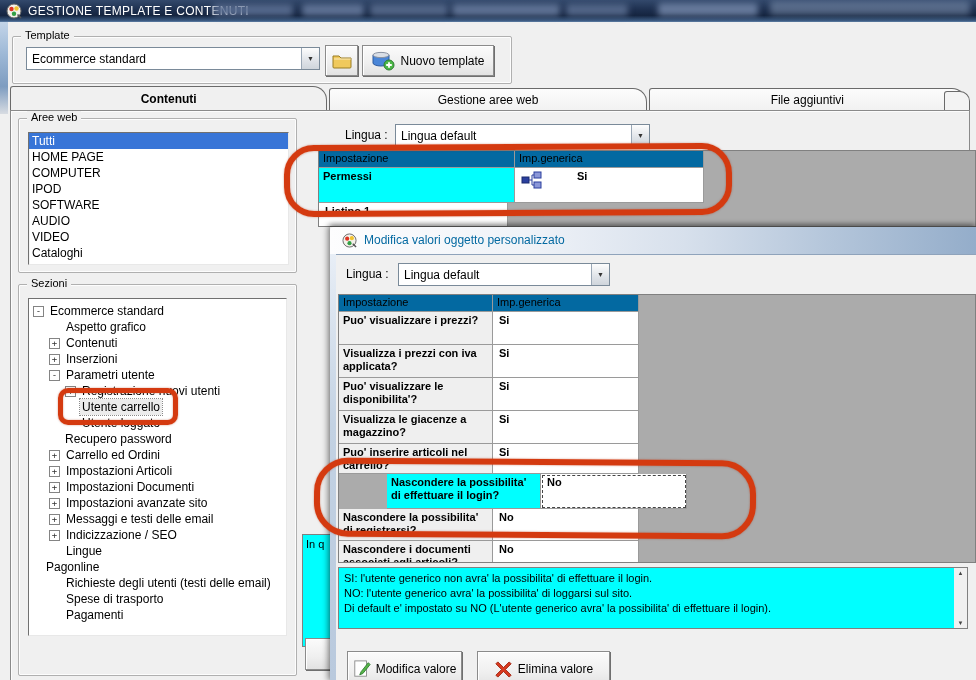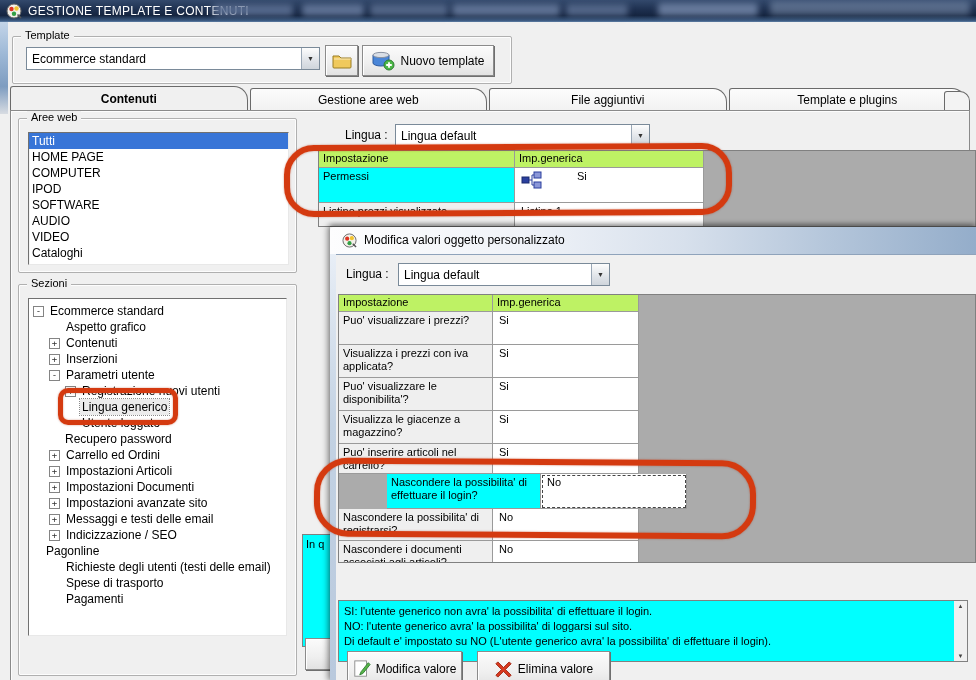--- a/index.html
+++ b/index.html
@@ -71,23 +71,23 @@
   .tlabel{padding:0 2px;}
   .tlabel.tsel{background:#ececec;outline:1px dotted #8a8a8a;}
 
   
   .linglabel{font-size:12px;}
   .ling1{left:345px;top:128px;}
   .combo2{left:395px;top:124px;width:253px;height:21px;}
   .mtable{left:318px;top:150px;width:658px;height:77px;background:#ababab;
     border:1px solid #808080;overflow:hidden;box-sizing:border-box;}
   .mthead,.dthead{display:flex;height:17px;}
-  .hcell{background:#bef264;border-right:1px solid #9a9a9a;border-bottom:1px solid #9a9a9a;
+  .hcell{background:#0369a1;border-right:1px solid #9a9a9a;border-bottom:1px solid #9a9a9a;
     padding:1px 4px;font-size:11px;box-sizing:border-box;}
-  .trow{display:flex;}
+  .trow{display:flex;font-weight:bold;}
   .ncell{background:#efefef;border-right:1px solid #9a9a9a;border-bottom:1px solid #9a9a9a;
     padding:2px 4px;font-size:11px;line-height:13px;box-sizing:border-box;overflow:hidden;}
   .ncell.sel{background:#00ffff;}
   .vcell{background:#fff;border-right:1px solid #9a9a9a;border-bottom:1px solid #9a9a9a;
     padding:2px 6px;font-size:11px;box-sizing:border-box;position:relative;overflow:hidden;}
   .vcell.focus{outline:1px dashed #444;outline-offset:-2px;}
   .mtable .hcell:nth-child(1),.mtable .ncell{width:196px;}
   .mtable .hcell:nth-child(2),.mtable .vcell{width:189px;}
   .mtbody div.trow:nth-of-type(1){height:35px;}
   .mtbody div.trow:nth-of-type(2){height:40px;}
@@ -103,37 +103,37 @@
 
   
   .dialog{left:330px;top:226px;width:646px;height:454px;background:#f0f0f0;
     border-top:1px solid #4a4a4a;
     box-shadow:0 -2px 5px rgba(0,0,0,.35),-3px 0 6px rgba(0,0,0,.28);overflow:hidden;}
   .dtitle{position:absolute;left:0;top:0;width:646px;height:27px;
     background:linear-gradient(90deg,#fdfdfe 0%,#f0f3f8 30%,#d7e0ec 55%,#b3c5da 78%,#94adca 100%);
     border-bottom:1px solid #8fa3bb;border-radius:4px 0 0 0;
     display:flex;align-items:center;}
   .dicon{position:absolute;left:12px;top:6px;width:15px;height:15px;}
-  .dtext{position:absolute;left:34px;top:6px;font-size:12px;color:#000000;white-space:nowrap;}
+  .dtext{position:absolute;left:34px;top:6px;font-size:12px;color:#0369a1;white-space:nowrap;}
   .dedge{position:absolute;left:0;top:27px;width:6px;height:427px;
     background:linear-gradient(180deg,#e8eef6,#c3d2e3 40%,#b9c9dd);}
   .ling2{left:16px;top:40px;}
   .combo3{left:68px;top:36px;width:210px;height:21px;}
   .dtable{left:8px;top:67px;width:638px;height:269px;background:#ababab;
     border:1px solid #808080;overflow:hidden;box-sizing:border-box;}
   .dtable .hcell:nth-child(1),.dtable .ncell{width:154px;}
   .dtable .hcell:nth-child(2),.dtable .vcell{width:146px;}
   .dtbody div.trow:nth-of-type(1),.dtbody div.trow:nth-of-type(2),
   .dtbody div.trow:nth-of-type(3),.dtbody div.trow:nth-of-type(4){height:33px;}
   .dtbody div.trow:nth-of-type(5){height:30px;}
   .dtbody div.trow:nth-of-type(6){height:35px;padding-left:48px;}
   .dtbody div.trow:nth-of-type(7){height:32px;}
   .dtbody div.trow:nth-of-type(8){height:40px;}
   .infobox{left:8px;top:340px;width:630px;height:62px;border:1px solid #808080;
-    background:#f0f0f0;display:flex;box-sizing:border-box;margin-top:33px;}
+    background:#f0f0f0;display:flex;box-sizing:border-box;}
   .infotext{flex:1;background:#00ffff;padding:3px 5px;font-size:11px;line-height:15px;overflow:hidden;}
   .scrollstrip{width:13px;display:flex;flex-direction:column;justify-content:space-between;
     align-items:center;font-size:6px;color:#444;padding:2px 0;}
   .dbtn1{left:17px;top:424px;width:113px;height:34px;}
   .dbtn2{left:147px;top:424px;width:131px;height:34px;}
 
   
   .mark{border:6px solid #d43a10;box-shadow:0 0 2px rgba(170,40,0,.5),inset 0 0 2px rgba(170,40,0,.5);}
   .mark1{left:284px;top:144px;width:436px;height:60px;border-radius:30px;transform:rotate(-.3deg);}
   .mark2{left:58px;top:388px;width:110px;height:27px;border-width:5px;border-radius:10px;}
@@ -195,23 +195,20 @@
       </div>
 
       <div class="tab">
         <span>Gestione aree web</span>
       </div>
 
       <div class="tab">
         <span>File aggiuntivi</span>
       </div>
 
-      <div class="tab">
-        <span>Template e plugins</span>
-      </div>
     </div>
   <div class="abs tabstrip z1" style="left:944px;width:26px;pointer-events:none">
     <div class="tabstub"></div>
   </div>
   <div class="abs tabpanel z1"></div>
 
   <div class="abs group areegroup z1">
     <span class="glabel">Aree web</span>
   </div>
   <div class="abs list z1">
@@ -263,21 +260,21 @@
         <span class="tlabel">Parametri utente</span>
       </div>
 
       <div class="titem" style="padding-left: 36px;">
         <span class="exp">+</span>
         <span class="tlabel">Registrazione nuovi utenti</span>
       </div>
 
       <div class="titem" style="padding-left: 36px;">
         <span class="exp"></span>
-        <span class="tlabel tsel">Lingua generico</span>
+        <span class="tlabel tsel">Utente carrello</span>
       </div>
 
       <div class="titem" style="padding-left: 36px;">
         <span class="exp"></span>
         <span class="tlabel">Utente loggato</span>
       </div>
 
       <div class="titem" style="padding-left: 19px;">
         <span class="exp"></span>
         <span class="tlabel">Recupero password</span>
@@ -306,20 +303,24 @@
       <div class="titem" style="padding-left: 20px;">
         <span class="exp">+</span>
         <span class="tlabel">Messaggi e testi delle email</span>
       </div>
 
       <div class="titem" style="padding-left: 20px;">
         <span class="exp">+</span>
         <span class="tlabel">Indicizzazione / SEO</span>
       </div>
 
+      <div class="titem" style="padding-left: 20px;">
+        <span class="exp"></span>
+        <span class="tlabel">Lingue</span>
+      </div>
 
 
       <div class="titem" style="">
         <span class="exp"></span>
         <span class="tlabel">Pagonline</span>
       </div>
 
       <div class="titem" style="padding-left: 20px;">
         <span class="exp"></span>
         <span class="tlabel">Richieste degli utenti (testi delle email)</span>
@@ -357,21 +358,20 @@
                 <rect x="13" y="1" width="7" height="6" fill="#8b97d8" stroke="#2b3f9e"></rect>
                 <rect x="13" y="11" width="7" height="6" fill="#8b97d8" stroke="#2b3f9e"></rect>
                 <path d="M8 9 h3 M11 4 v10 M11 4 h2 M11 14 h2" stroke="#2b3f9e" fill="none"></path>
               </svg>
             </span>
             <span class="vtext">Si</span>
           </div>
         </div>
 
         <div class="trow">
-          <div class="ncell">Listino prezzi visualizzato</div>
           <div class="vcell">
             
             <span class="vtext">Listino 1</span>
           </div>
         </div>
       </div>
   </div>
 
   <div class="abs cyansliver z1">In q</div>
   <div class="abs btn btnsliver z1"></div>

